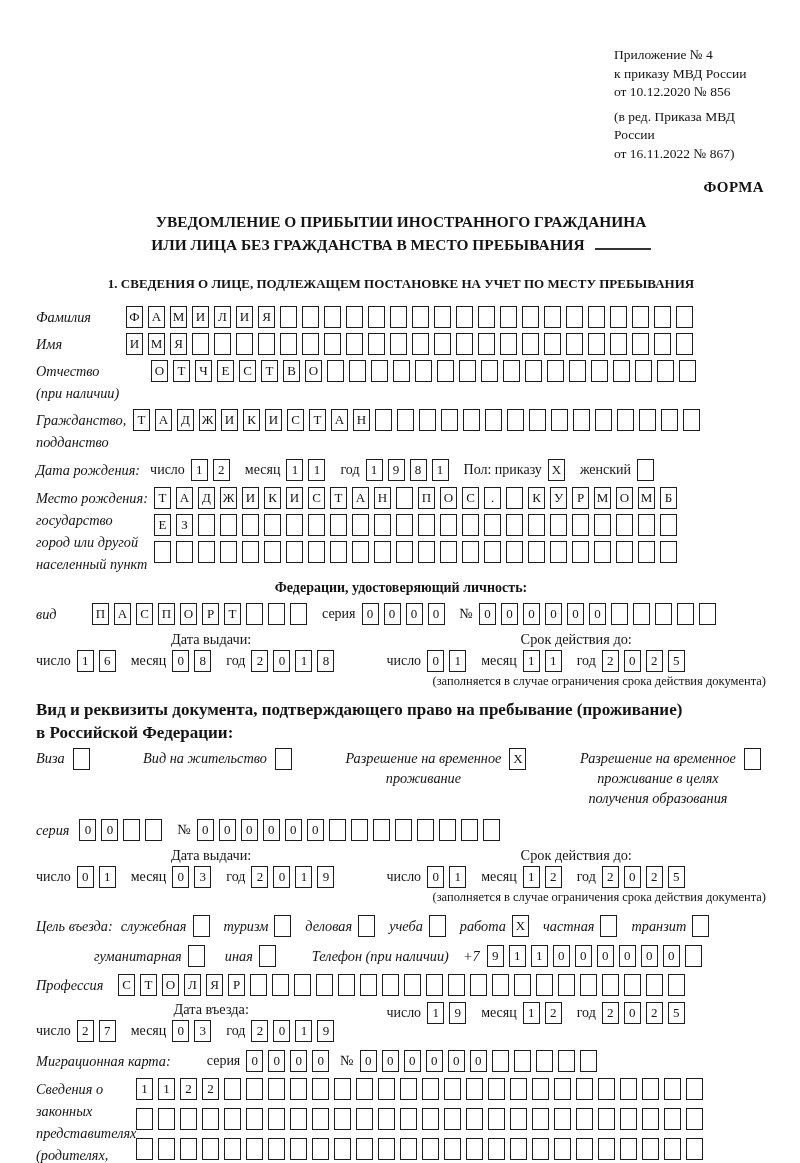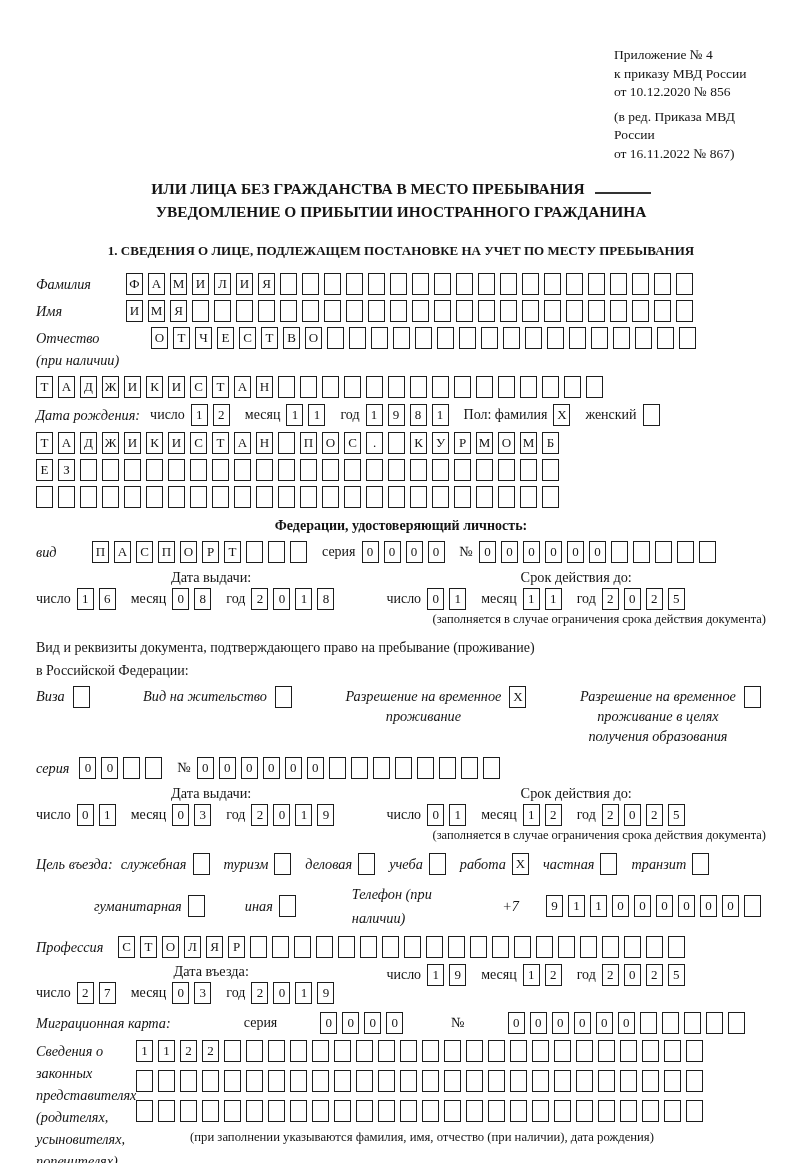--- a/index.html
+++ b/index.html
@@ -35,53 +35,54 @@
 
   .dlbl { font-size:14px; line-height:24px; margin:0 6px 0 10px; }
   .dlbl.first { margin-left:0; }
   .dates { display:flex; margin-bottom:2px; }
   .dcol-l { flex:0 0 48%; }
   .dcol-r { flex:1; }
   .dhead  { font-size:14.3px; text-align:center; margin-bottom:1px; }
   .dline  { display:flex; align-items:center; }
   .note   { font-size:12.5px; text-align:right; margin:1px 0 7px; }
 
-  .para { font-size:14px; line-height:23px; }
+  .para { font-size:17px; line-height:23px;font-weight:bold; }
   .options-row { display:flex; justify-content:space-between; align-items:flex-start; margin:4px 0 10px; }
   .opt { display:flex; align-items:flex-start; }
   .opt .lbl { line-height:20px; margin-right:8px; }
 
   .pr { display:flex; align-items:center; margin-bottom:6px; }
   .pitem { display:flex; align-items:center; margin-right:9px; }
   .pitem .lbl { margin-right:6px; line-height:24px; }
-  .indent { margin-left:58px;gap:20px; }
+  .indent { margin-left:58px; }
   .phone-lbl { margin:0 14px 0 22px; line-height:24px; }
 
   .rep { display:flex; margin-top:3px; }
   .rep-label { width:100px; flex:none; }
   .rep-rows .brow { margin-bottom:8px; }
   .rep-note { font-size:12.7px; text-align:center; margin-top:3px; }
 </style>
 </head>
 <body>
 
 <div class="page">
 
   <div class="appendix">
     <div>Приложение № 4</div>
     <div>к приказу МВД России</div>
     <div>от 10.12.2020 № 856</div>
     <div class="amend">(в ред. Приказа МВД России</div>
     <div>от 16.11.2022 № 867)</div>
   </div>
 
+  <div class="forma">ФОРМА</div>
 
   <div class="title">
+    <div>УВЕДОМЛЕНИЕ О ПРИБЫТИИ ИНОСТРАННОГО ГРАЖДАНИНА</div>
     <div><span>ИЛИ ЛИЦА БЕЗ ГРАЖДАНСТВА В МЕСТО ПРЕБЫВАНИЯ</span><span class="blank-line"></span></div>
-    <div>УВЕДОМЛЕНИЕ О ПРИБЫТИИ ИНОСТРАННОГО ГРАЖДАНИНА</div>
   </div>
 
   <div class="sec">1. СВЕДЕНИЯ О ЛИЦЕ, ПОДЛЕЖАЩЕМ ПОСТАНОВКЕ НА УЧЕТ ПО МЕСТУ ПРЕБЫВАНИЯ</div>
 
   <div class="frow">
     <span class="lbl w90">Фамилия</span>
     <span class="boxes">
         <span class="cbox">Ф</span>
         <span class="cbox">А</span>
         <span class="cbox">М</span>
@@ -169,20 +170,22 @@
         <span class="cbox"></span>
         <span class="cbox"></span>
         <span class="cbox"></span>
         <span class="cbox"></span>
         <span class="cbox"></span>
         <span class="cbox"></span>
       </span>
   </div>
 
   <div class="frow">
+    <span class="lbl ml w97">Гражданство,
+подданство</span>
     <span class="boxes">
         <span class="cbox">Т</span>
         <span class="cbox">А</span>
         <span class="cbox">Д</span>
         <span class="cbox">Ж</span>
         <span class="cbox">И</span>
         <span class="cbox">К</span>
         <span class="cbox">И</span>
         <span class="cbox">С</span>
         <span class="cbox">Т</span>
@@ -218,31 +221,35 @@
         <span class="cbox">1</span>
         <span class="cbox">1</span>
       </span>
     <span class="dlbl">год</span>
     <span class="boxes">
         <span class="cbox">1</span>
         <span class="cbox">9</span>
         <span class="cbox">8</span>
         <span class="cbox">1</span>
       </span>
-    <span class="dlbl">Пол: фамилия</span>
+    <span class="dlbl">Пол: приказу</span>
     <span class="boxes">
         <span class="cbox">X</span>
       </span>
     <span class="dlbl">женский</span>
     <span class="boxes">
         <span class="cbox"></span>
       </span>
   </div>
 
   <div class="frow" style="margin-top:4px;">
+    <span class="lbl ml w118">Место рождения:
+государство
+город или другой
+населенный пункт</span>
     <span>
       <span class="boxes brow">
           <span class="cbox">Т</span>
           <span class="cbox">А</span>
           <span class="cbox">Д</span>
           <span class="cbox">Ж</span>
           <span class="cbox">И</span>
           <span class="cbox">К</span>
           <span class="cbox">И</span>
           <span class="cbox">С</span>
@@ -659,21 +666,21 @@
         <span class="boxes">
             <span class="cbox">2</span>
             <span class="cbox">0</span>
             <span class="cbox">2</span>
             <span class="cbox">5</span>
           </span>
       </div>
     </div>
   </div>
 
-  <div class="frow" style="align-items:center; margin-top:6px;gap:37px;">
+  <div class="frow" style="align-items:center; margin-top:6px;">
     <span class="lbl">Миграционная карта:</span>
     <span class="dlbl" style="margin-left:36px;">серия</span>
     <span class="boxes">
         <span class="cbox">0</span>
         <span class="cbox">0</span>
         <span class="cbox">0</span>
         <span class="cbox">0</span>
       </span>
     <span class="dlbl" style="margin-left:6px;">№</span>
     <span class="boxes">

